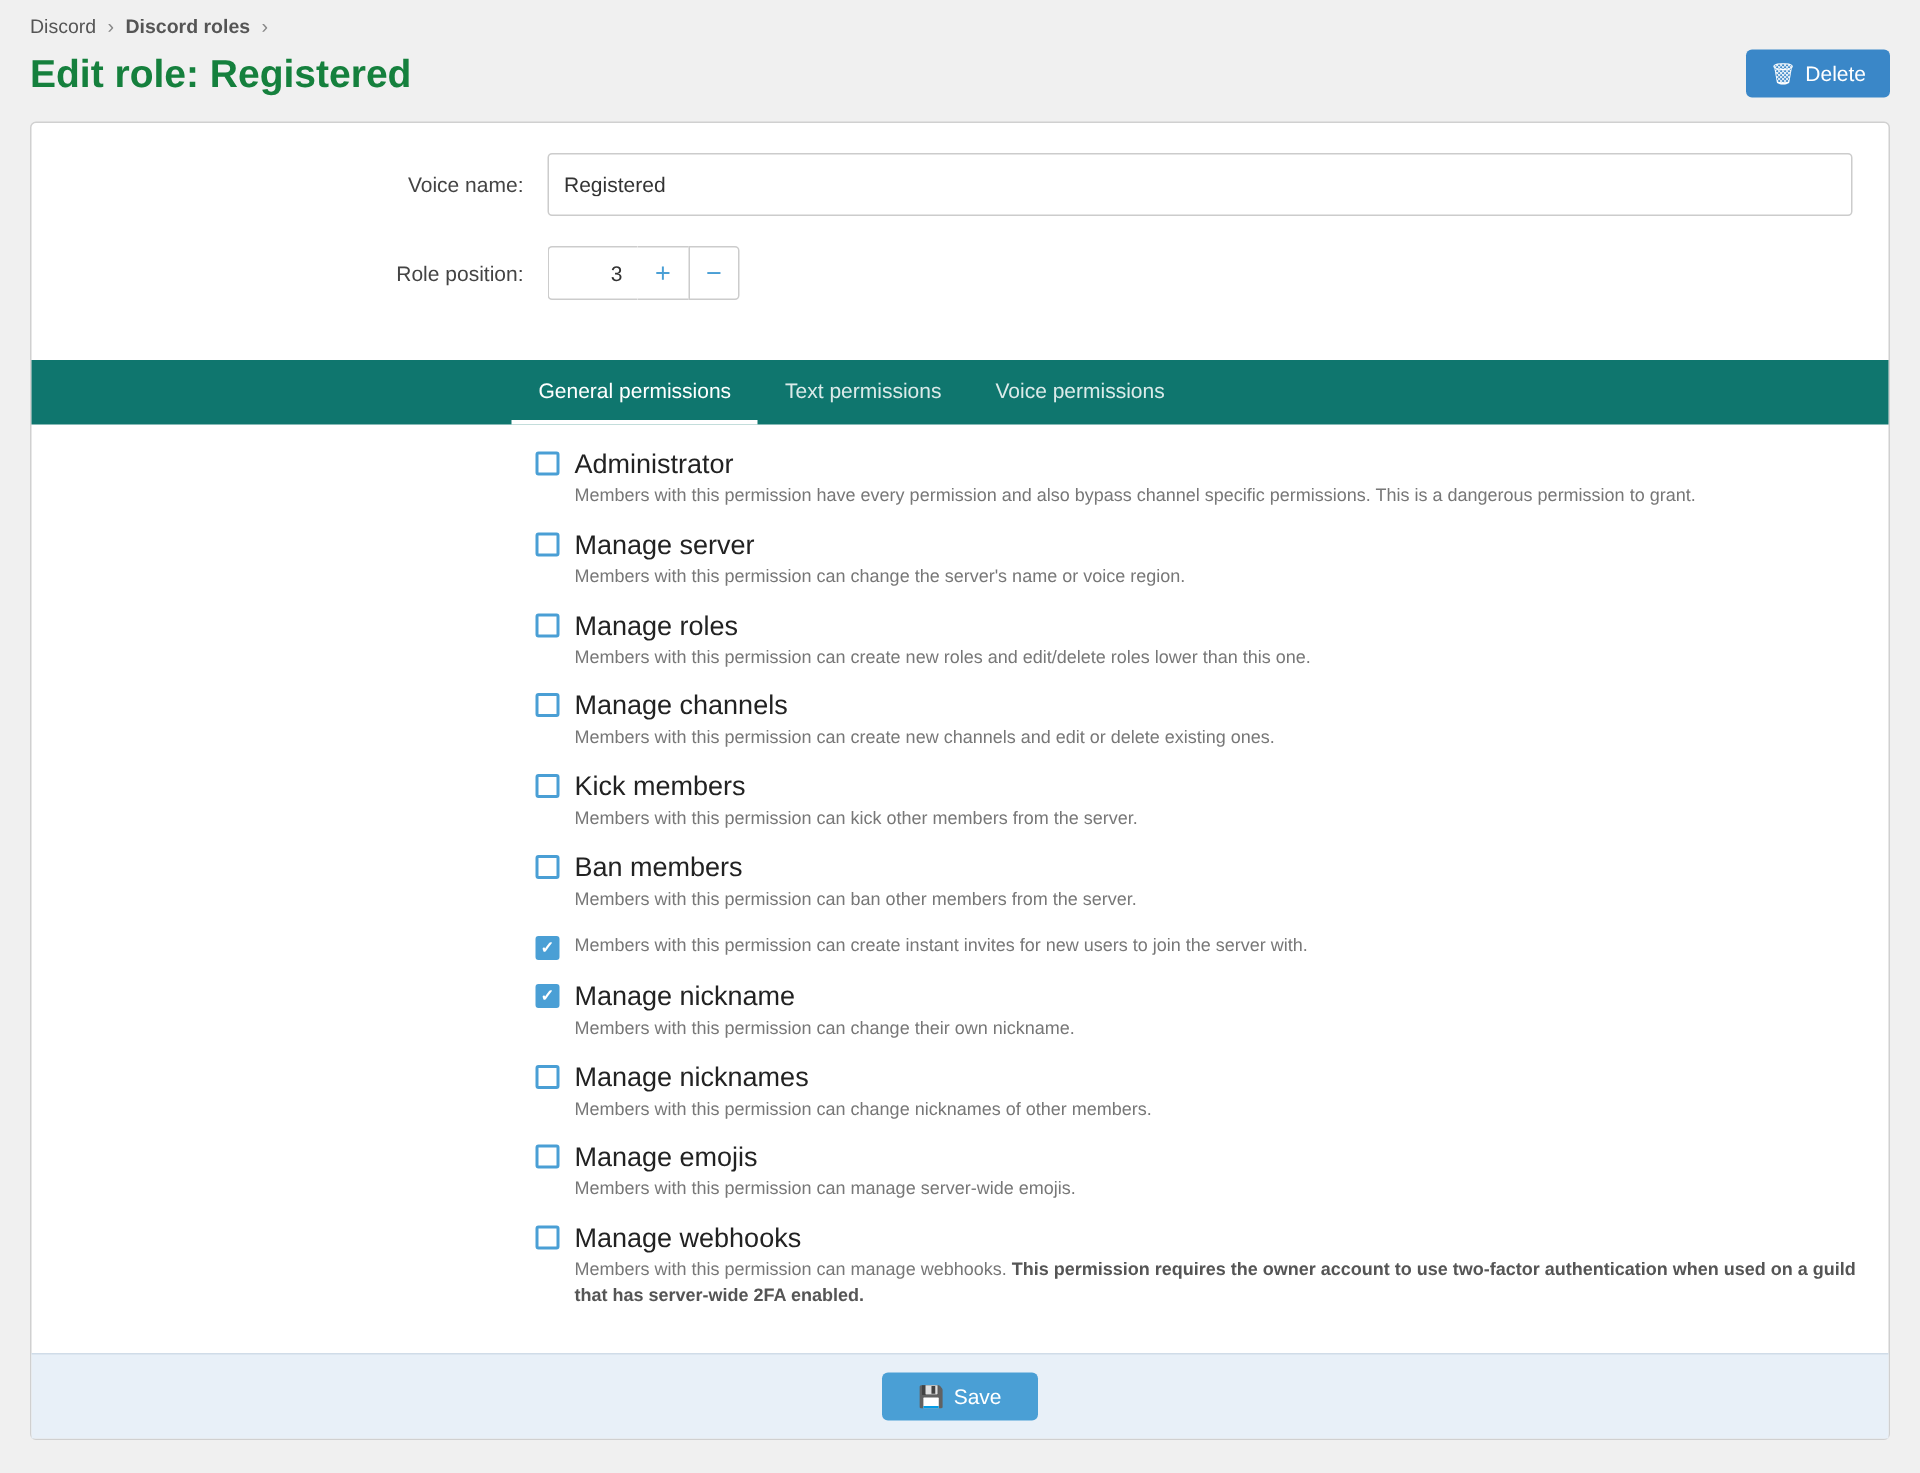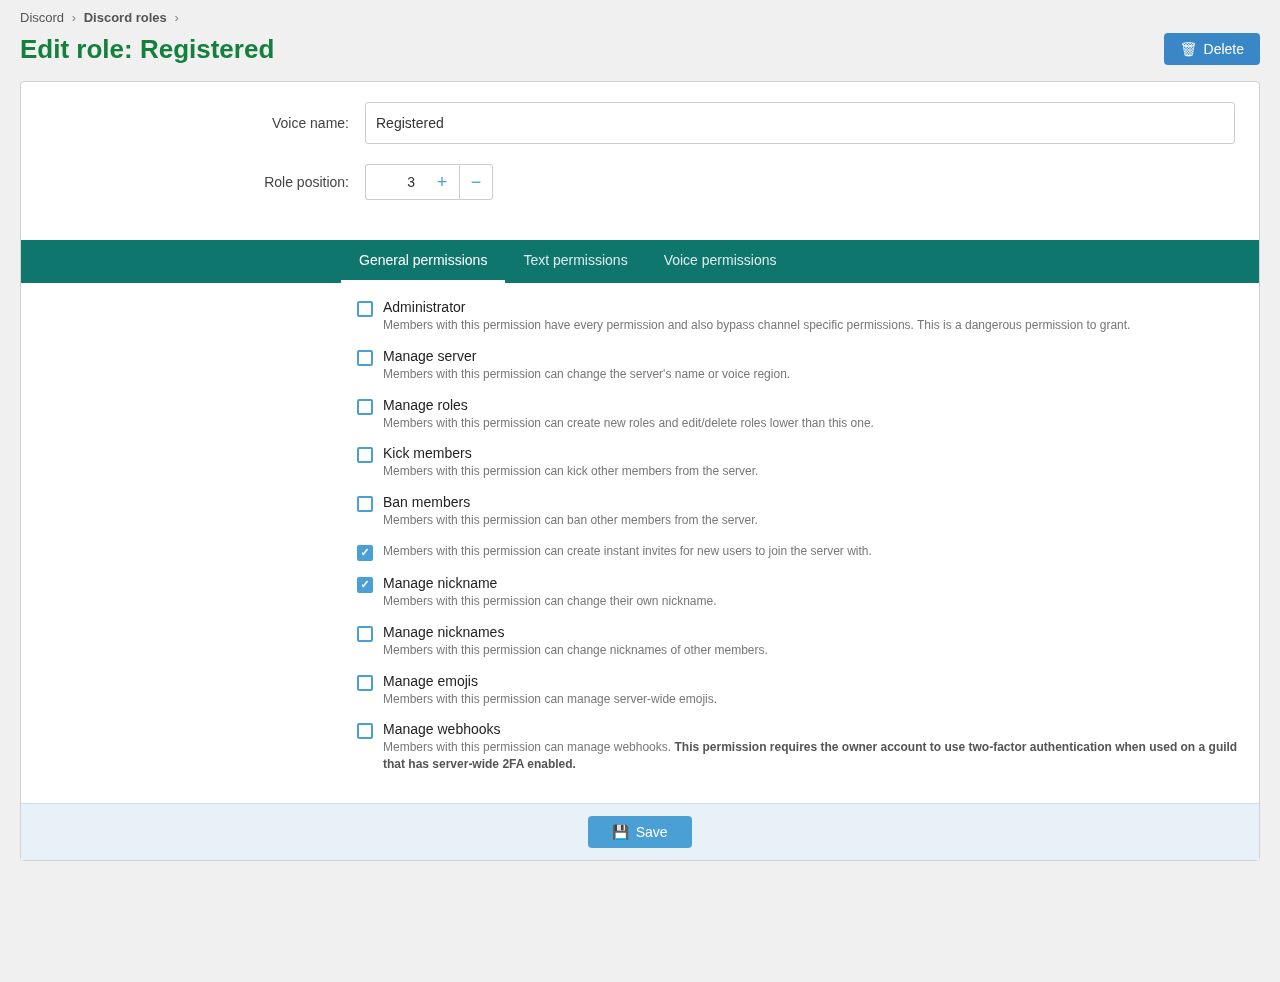--- a/index.html
+++ b/index.html
@@ -195,21 +195,21 @@
       color: #fff;
       font-size: 11px;
       font-weight: bold;
     }
 
     .perm-content {
       flex: 1;
     }
 
     .perm-name {
-      font-size: 14px;
+      font-size: 18px;
       color: #222;
       margin-bottom: 2px;
     }
 
     .perm-desc {
       font-size: 12px;
       color: #777;
       line-height: 1.4;
     }
 
@@ -306,20 +306,27 @@
         </div>
 
         <div class="permission-item">
           <div class="perm-checkbox"></div>
           <div class="perm-content">
             <div class="perm-name">Manage roles</div>
             <div class="perm-desc">Members with this permission can create new roles and edit/delete roles lower than this one.</div>
           </div>
         </div>
 
+        <div class="permission-item">
+          <div class="perm-checkbox"></div>
+          <div class="perm-content">
+            <div class="perm-name">Manage channels</div>
+            <div class="perm-desc">Members with this permission can create new channels and edit or delete existing ones.</div>
+          </div>
+        </div>
 
         <div class="permission-item">
           <div class="perm-checkbox"></div>
           <div class="perm-content">
             <div class="perm-name">Kick members</div>
             <div class="perm-desc">Members with this permission can kick other members from the server.</div>
           </div>
         </div>
 
         <div class="permission-item">

